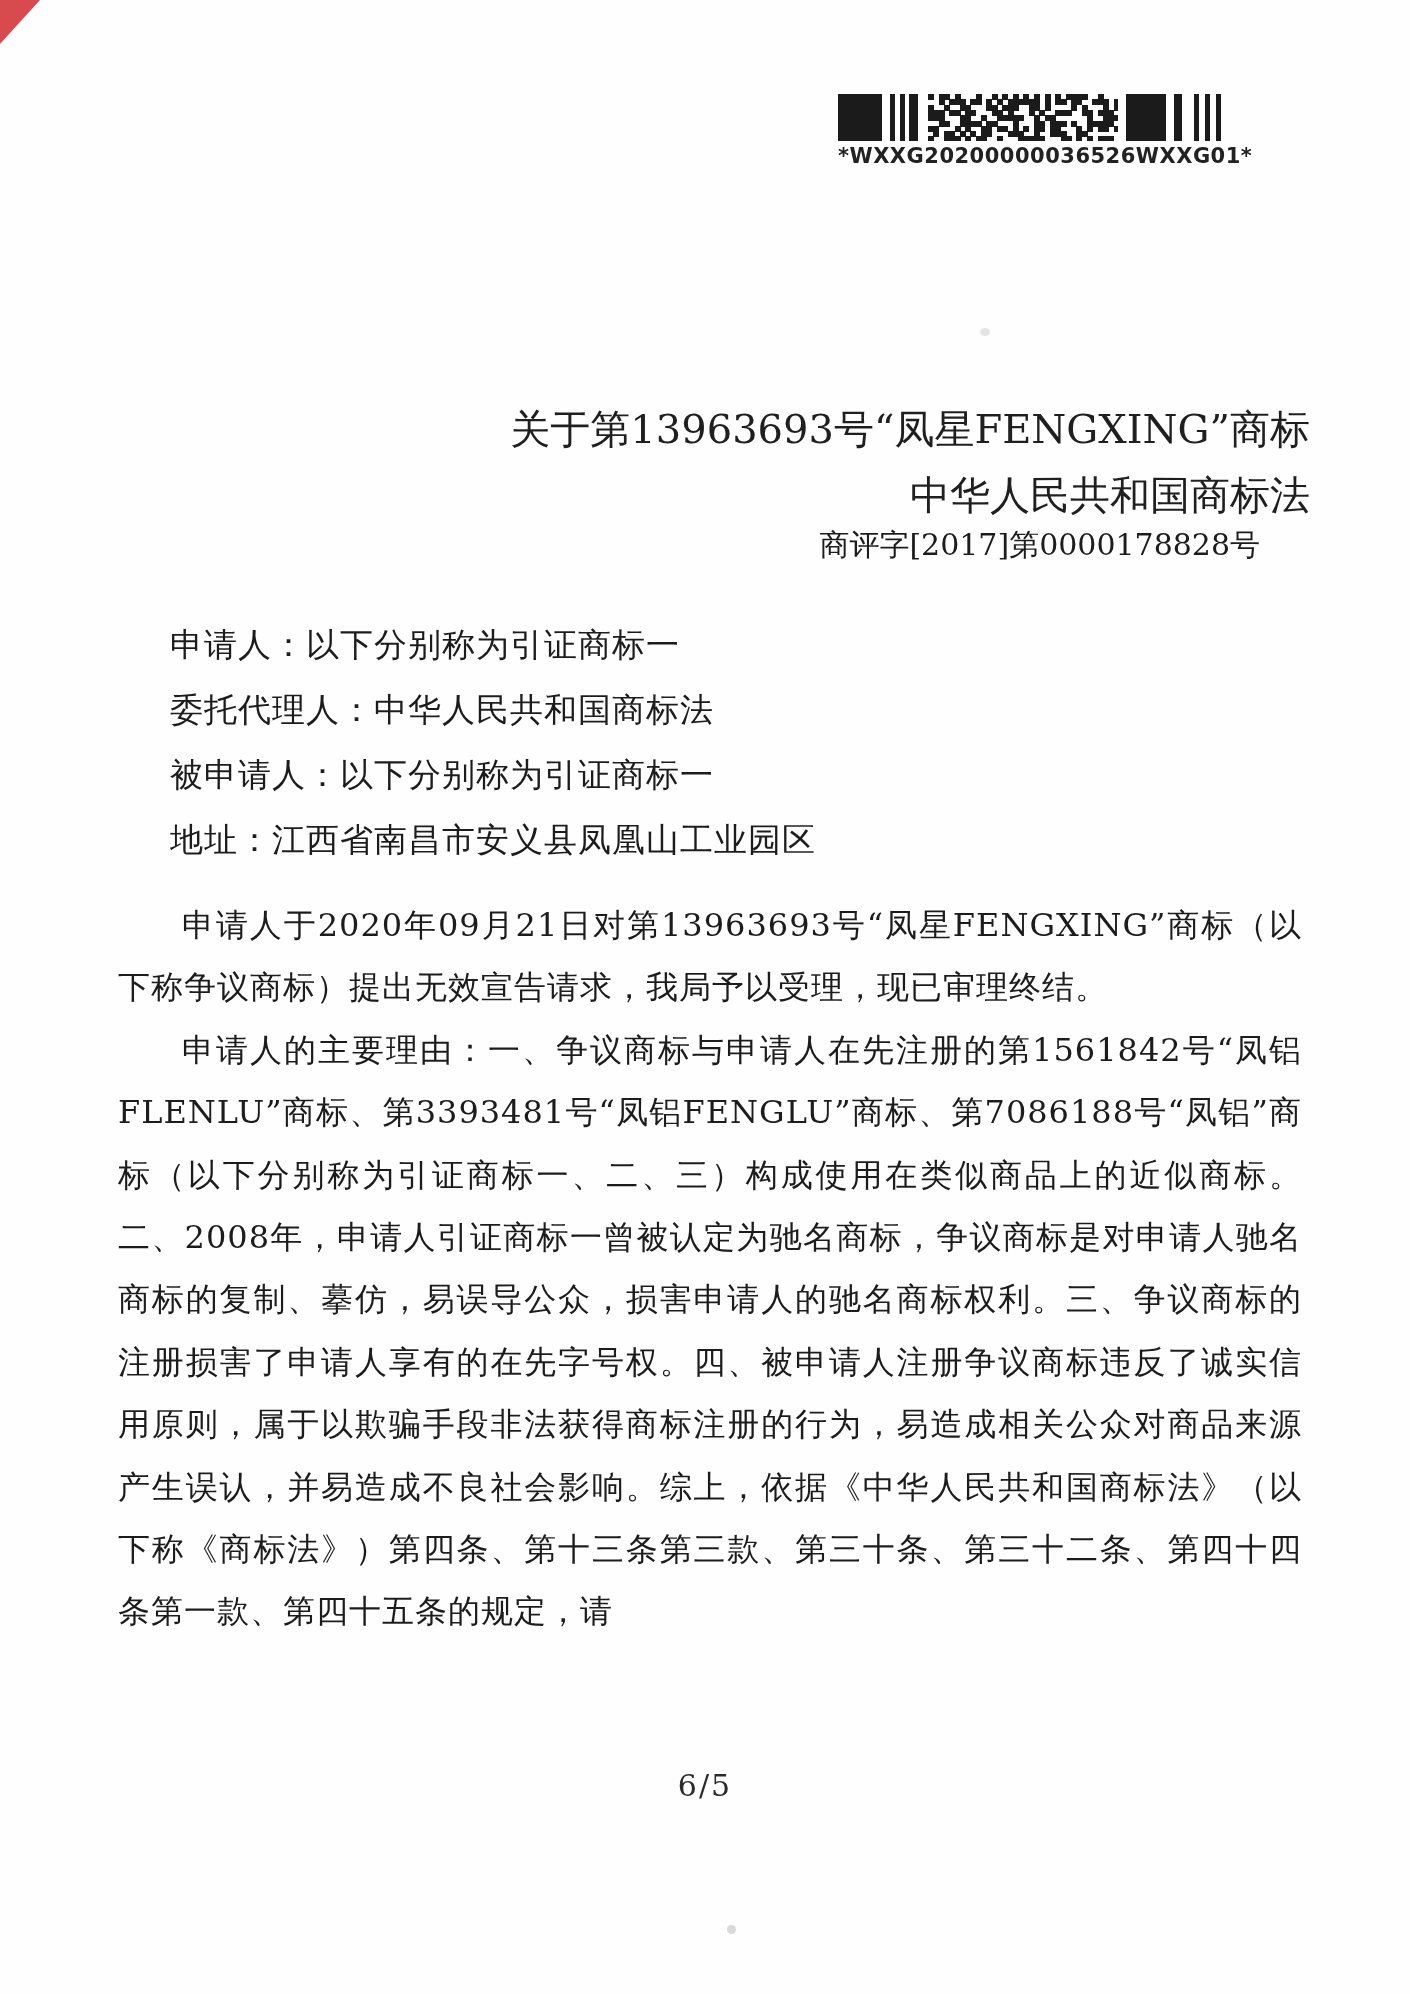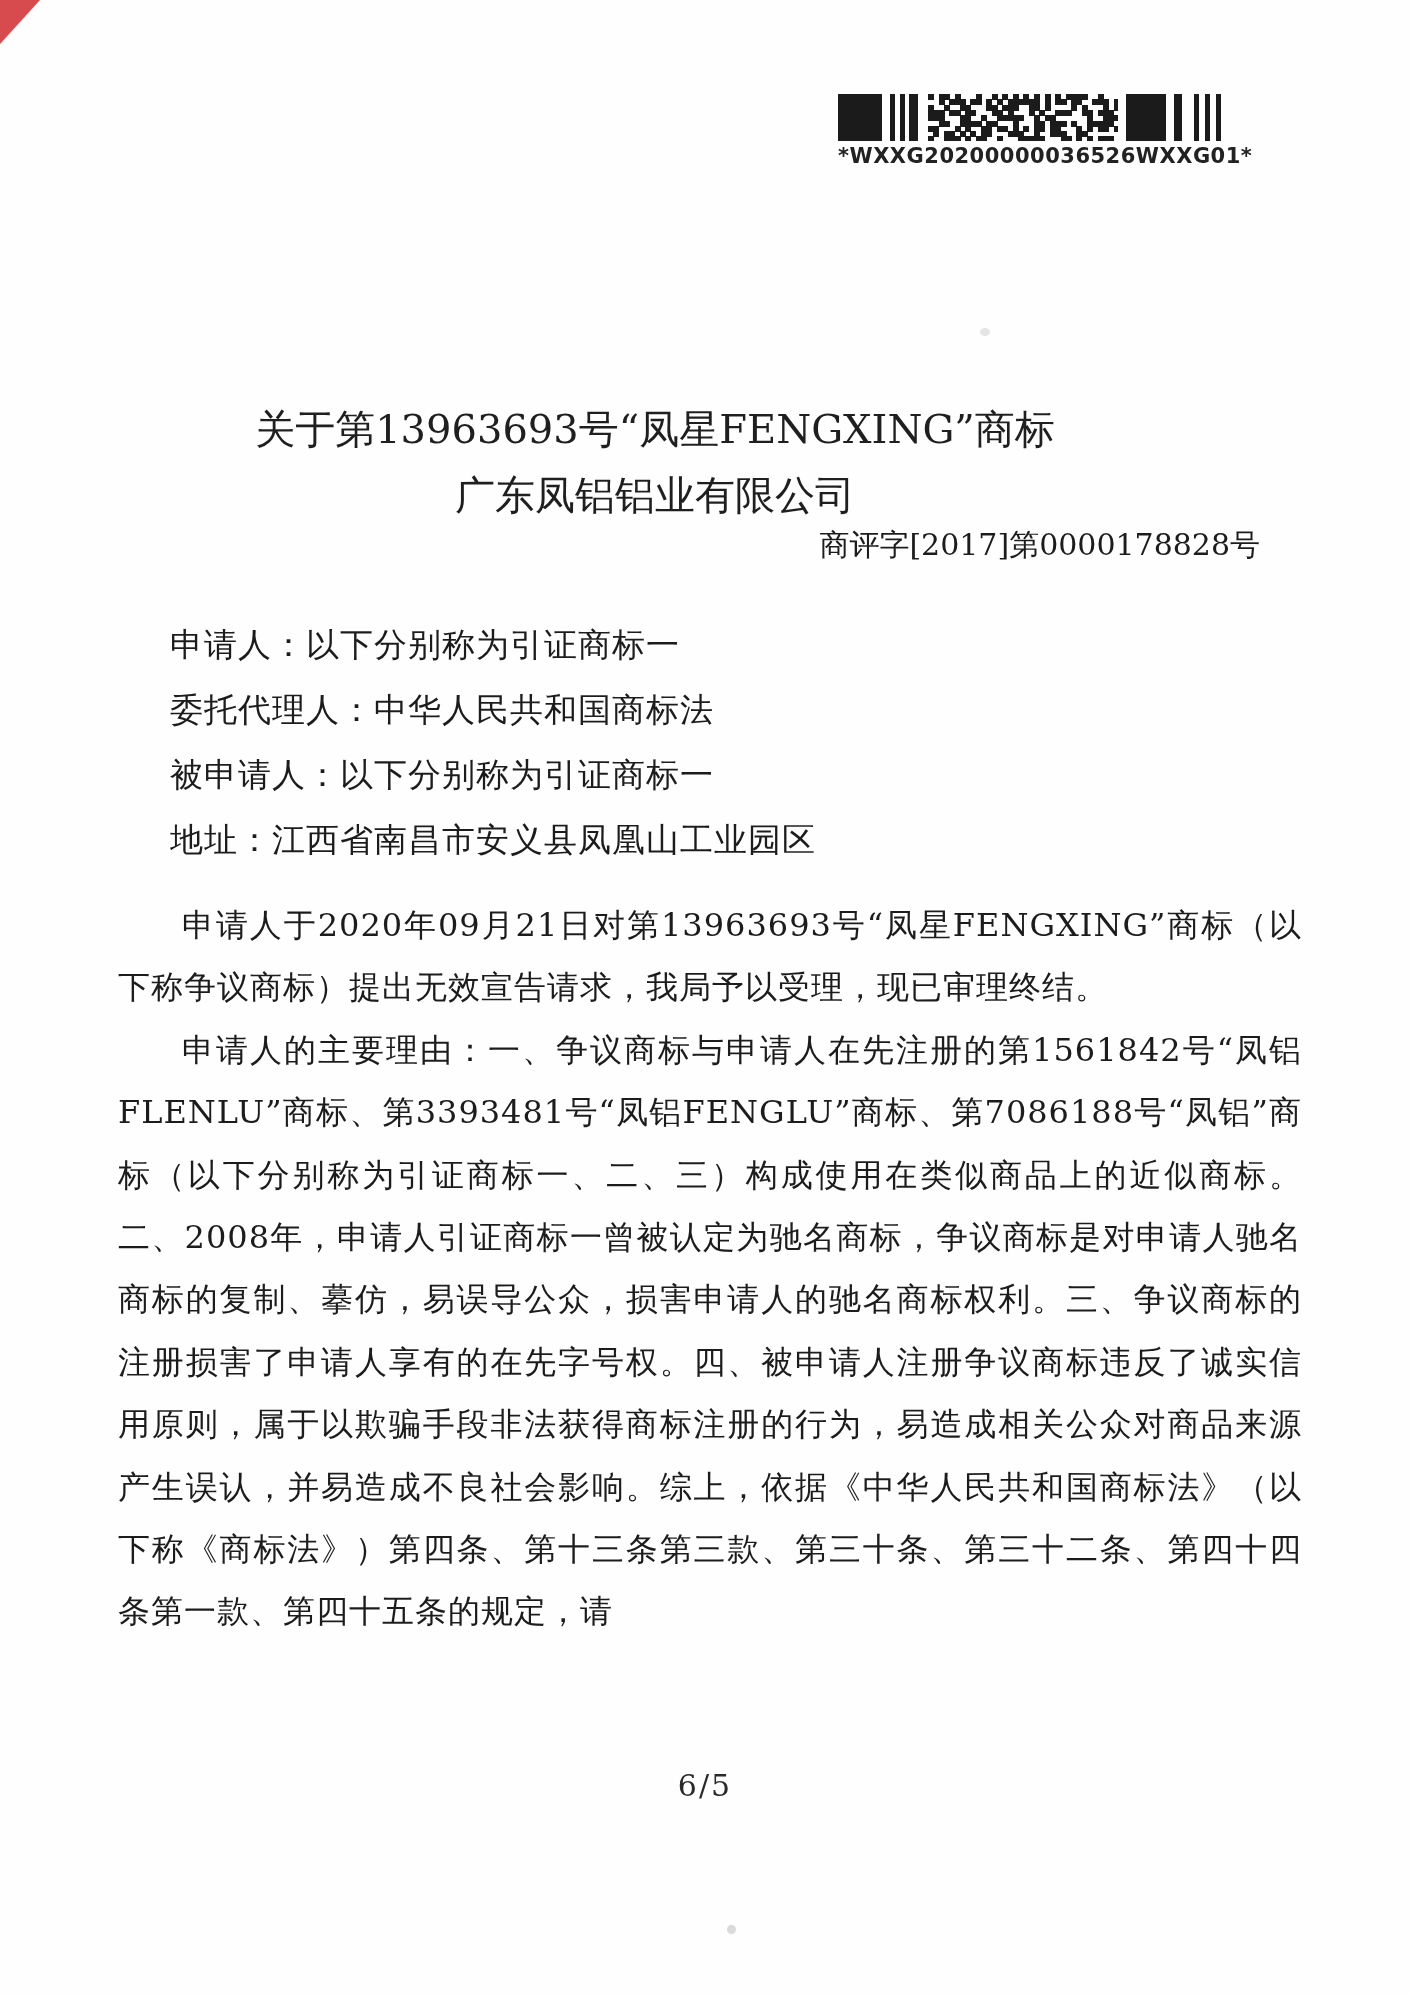--- a/index.html
+++ b/index.html
@@ -44,21 +44,21 @@
     position:absolute;left:0;top:210px;width:1410px;margin:0;
     text-align:center;
     font-family:"DejaVu Sans","Liberation Sans",sans-serif;
     font-weight:700;font-size:58px;letter-spacing:12px;
     color:#e2262b;
   }
 
   
   .doc-title{
     position:absolute;left:0;top:396px;width:1310px;
-    text-align:center;font-size:40px;line-height:66px;
+    text-align:right;font-size:40px;line-height:66px;
     color:#1f1f1f;
   }
   .doc-title-line{white-space:nowrap;}
 
   
   .case-number{
     position:absolute;top:526px;right:150px;
     font-size:30px;line-height:38px;white-space:nowrap;
   }
 
@@ -281,21 +281,21 @@
       <div class="bc-bar w5"></div>
       <div class="g6"></div>
       <div class="bc-bar w5"></div>
     </div>
     <div class="barcode-text">*WXXG20200000036526WXXG01*</div>
   </div>
 
 
   <div class="doc-title">
     <div class="doc-title-line">关于第13963693号“凤星FENGXING”商标</div>
-    <div class="doc-title-line">广东凤铝铝业有限公司</div>
+    <div class="doc-title-line">中华人民共和国商标法</div>
   </div>
 
   <div class="case-number">商评字[2017]第0000178828号</div>
 
   <div class="party-block">
     <div class="party-line">申请人：以下分别称为引证商标一</div>
     <div class="party-line">委托代理人：中华人民共和国商标法</div>
     <div class="party-line">被申请人：以下分别称为引证商标一</div>
     <div class="party-line">地址：江西省南昌市安义县凤凰山工业园区</div>
   </div>

